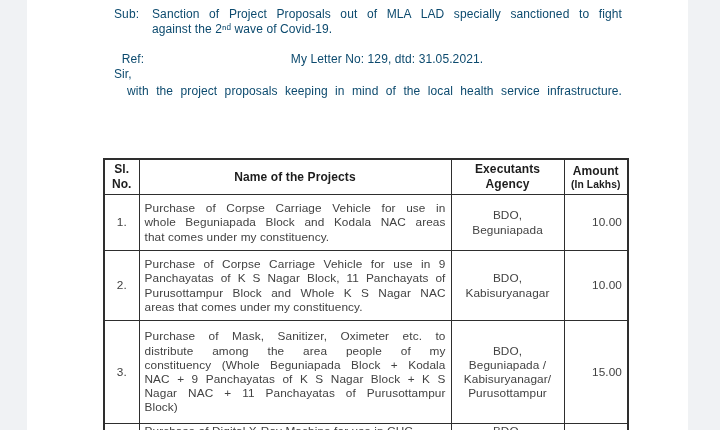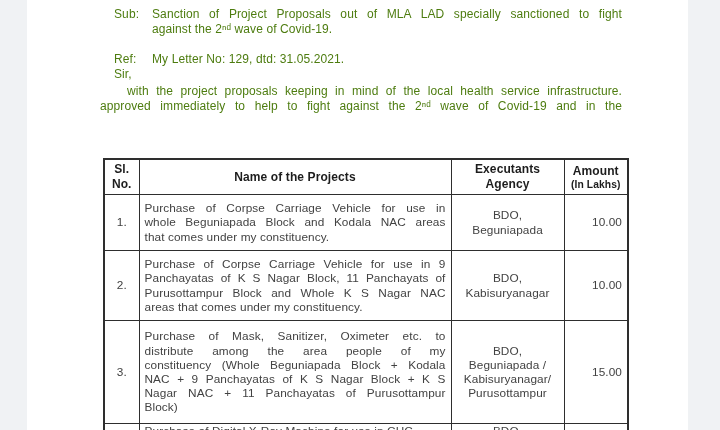--- a/index.html
+++ b/index.html
@@ -10,28 +10,28 @@
     -webkit-font-smoothing: antialiased;
   }
   .page { position: relative; width: 720px; height: 430px; background: #ffffff; }
   .gutter { position: absolute; top: 0; height: 430px; background: #f0f2f4; }
   .gutter.left  { left: 0; width: 27px; }
   .gutter.right { left: 688px; width: 32px; }
 
   
   .letter {
     position: absolute; left: 100px; top: 7px; width: 522px;
-    color: #4d7c0f; font-size: 12px; line-height: 14.5px;
+    color: #0c4a6e; font-size: 12px; line-height: 14.5px;
     letter-spacing: 0.1px;
   }
   .jl { text-align-last: justify; }
   .flex-row { display: flex; margin-left: 14px; }
   .lbl { width: 38px; flex: none; }
   .flex-row .txt { flex: 1; }
-  .ref-row { margin-top: 16px; }
+  .ref-row { margin-top: 16px; text-align: center; }
   .salutation { margin-left: 14px; }
   .body-para { margin-top: 3px; text-align: justify; }
   .body-para > div:first-child { text-indent: 27px; }
 
   
   table.projects {
     position: absolute; left: 103px; top: 158px;
     width: 524px; table-layout: fixed; border-collapse: collapse;
     font-size: 11.8px; line-height: 14.2px; color: #424242;
     letter-spacing: 0.1px;
@@ -67,21 +67,20 @@
           <div>against the 2ⁿᵈ wave of Covid-19.</div>
         </div>
     </div>
     <div class="flex-row ref-row">
       <span class="lbl">Ref:</span>
       <div class="txt">My Letter No: 129, dtd: 31.05.2021.</div>
     </div>
     <div class="salutation">Sir,</div>
     <div class="body-para justify-lines">
         <div class="jl">with the project proposals keeping in mind of the local health service infrastructure.</div>
-        <div class="jl">approved immediately to help to fight against the 2ⁿᵈ wave of Covid-19 and in the</div>
       </div>
   </div>
 
   <table class="projects">
     <colgroup>
       <col style="width:35px">
       <col style="width:312px">
       <col style="width:113px">
       <col style="width:64px">
     </colgroup>

